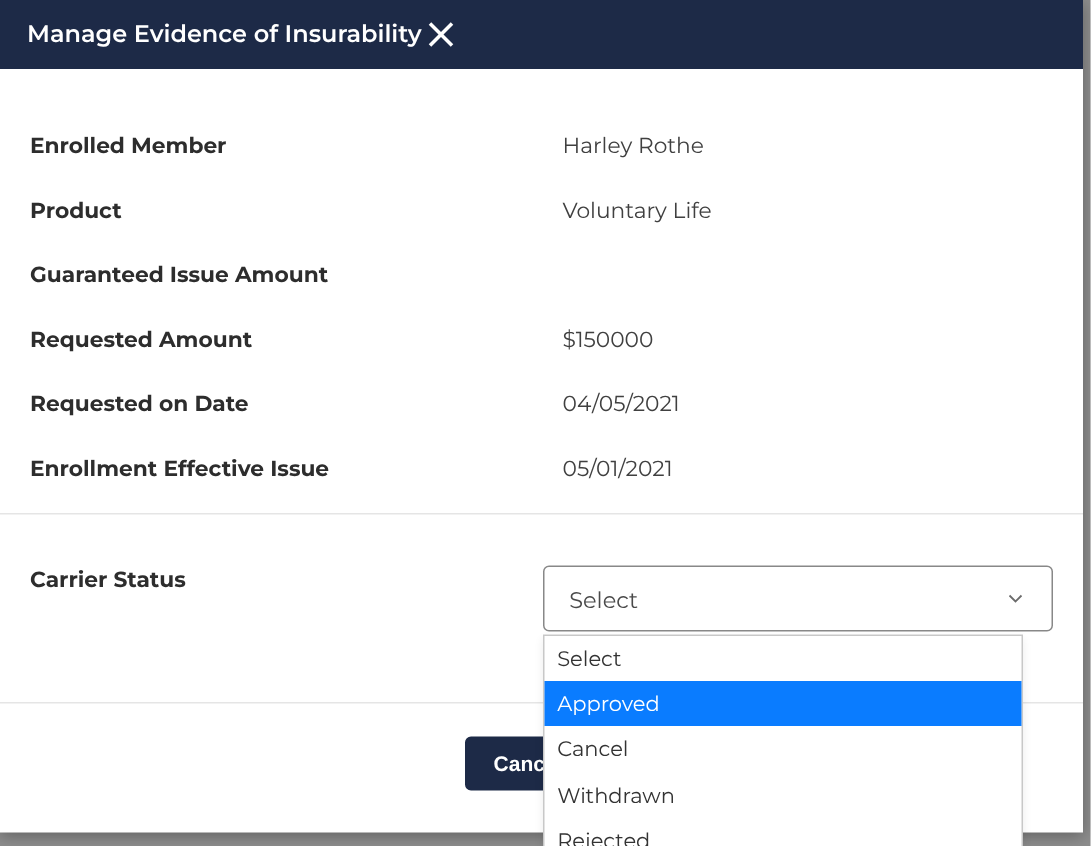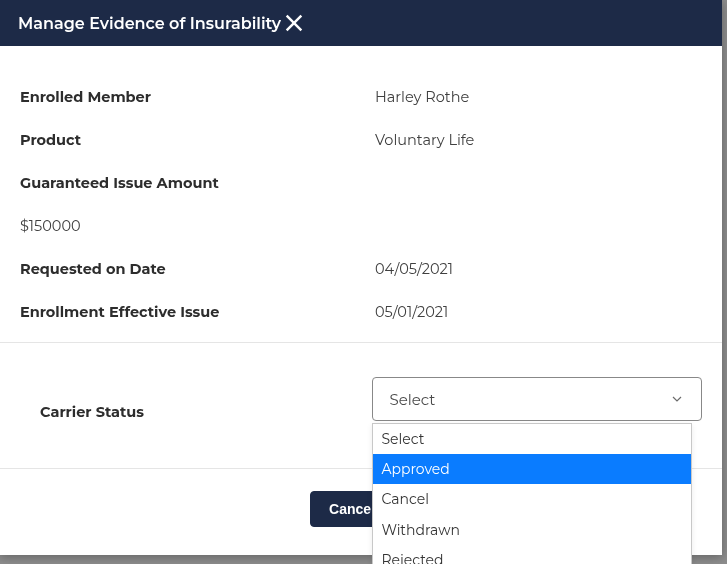--- a/index.html
+++ b/index.html
@@ -22,21 +22,21 @@
     padding: 0 14px 0 18px;
   }
   .modal-title { font-size: 16px; font-weight: 600; }
   .close-btn { width: 26px; height: 26px; color:#fff; cursor: pointer; display:flex; align-items:center; justify-content:center; }
   .close-btn svg { width: 22px; height: 22px; stroke: #fff; stroke-width: 2.6; }
   .modal-body { flex: 1 0 auto; padding: 30px 20px 24px 20px; }
   .kv-row { display:flex; padding: 12px 0 13px 0; }
   .kv-label { width: 355px; font-weight: 700; font-size: 14.5px; color: #2d2d2d; }
   .kv-value { flex:1; font-size: 14.5px; color: #404040; }
   .section-sep { border: none; border-top: 1px solid #e5e5e5; margin: 8px -20px 22px -20px; }
-  .status-row { display:flex; align-items:flex-end; padding-top: 12px; margin-left: 20px; }
+  .status-row { display:flex; align-items:flex-start; padding-top: 12px; }
   .status-label { width: 355px; font-weight: 700; font-size: 14.5px; color: #2d2d2d; }
   .select-wrap { position: relative; width: 352px; }
   .select-box {
     width: 100%; height: 44px; border: 1px solid #888; border-radius: 4px;
     background: #fff; display:flex; align-items:center; justify-content:space-between;
     padding: 0 16px; font-size: 15px; color: #4a4a4a; cursor: pointer;
   }
   .select-box .chev { width: 16px; height: 16px; }
   .select-box .chev svg { width:16px; height:16px; stroke:#6b6b6b; stroke-width:1.8; fill:none; }
   .dropdown {
@@ -89,20 +89,21 @@
     <div class="kv-row">
       <div class="kv-label">Product</div>
       <div class="kv-value">Voluntary Life</div>
     </div>
 
     <div class="kv-row">
       <div class="kv-label">Guaranteed Issue Amount</div>
     </div>
 
     <div class="kv-row">
+      <div class="kv-label">Requested Amount</div>
       <div class="kv-value">$150000</div>
     </div>
 
     <div class="kv-row">
       <div class="kv-label">Requested on Date</div>
       <div class="kv-value">04/05/2021</div>
     </div>
 
     <div class="kv-row">
       <div class="kv-label">Enrollment Effective Issue</div>

